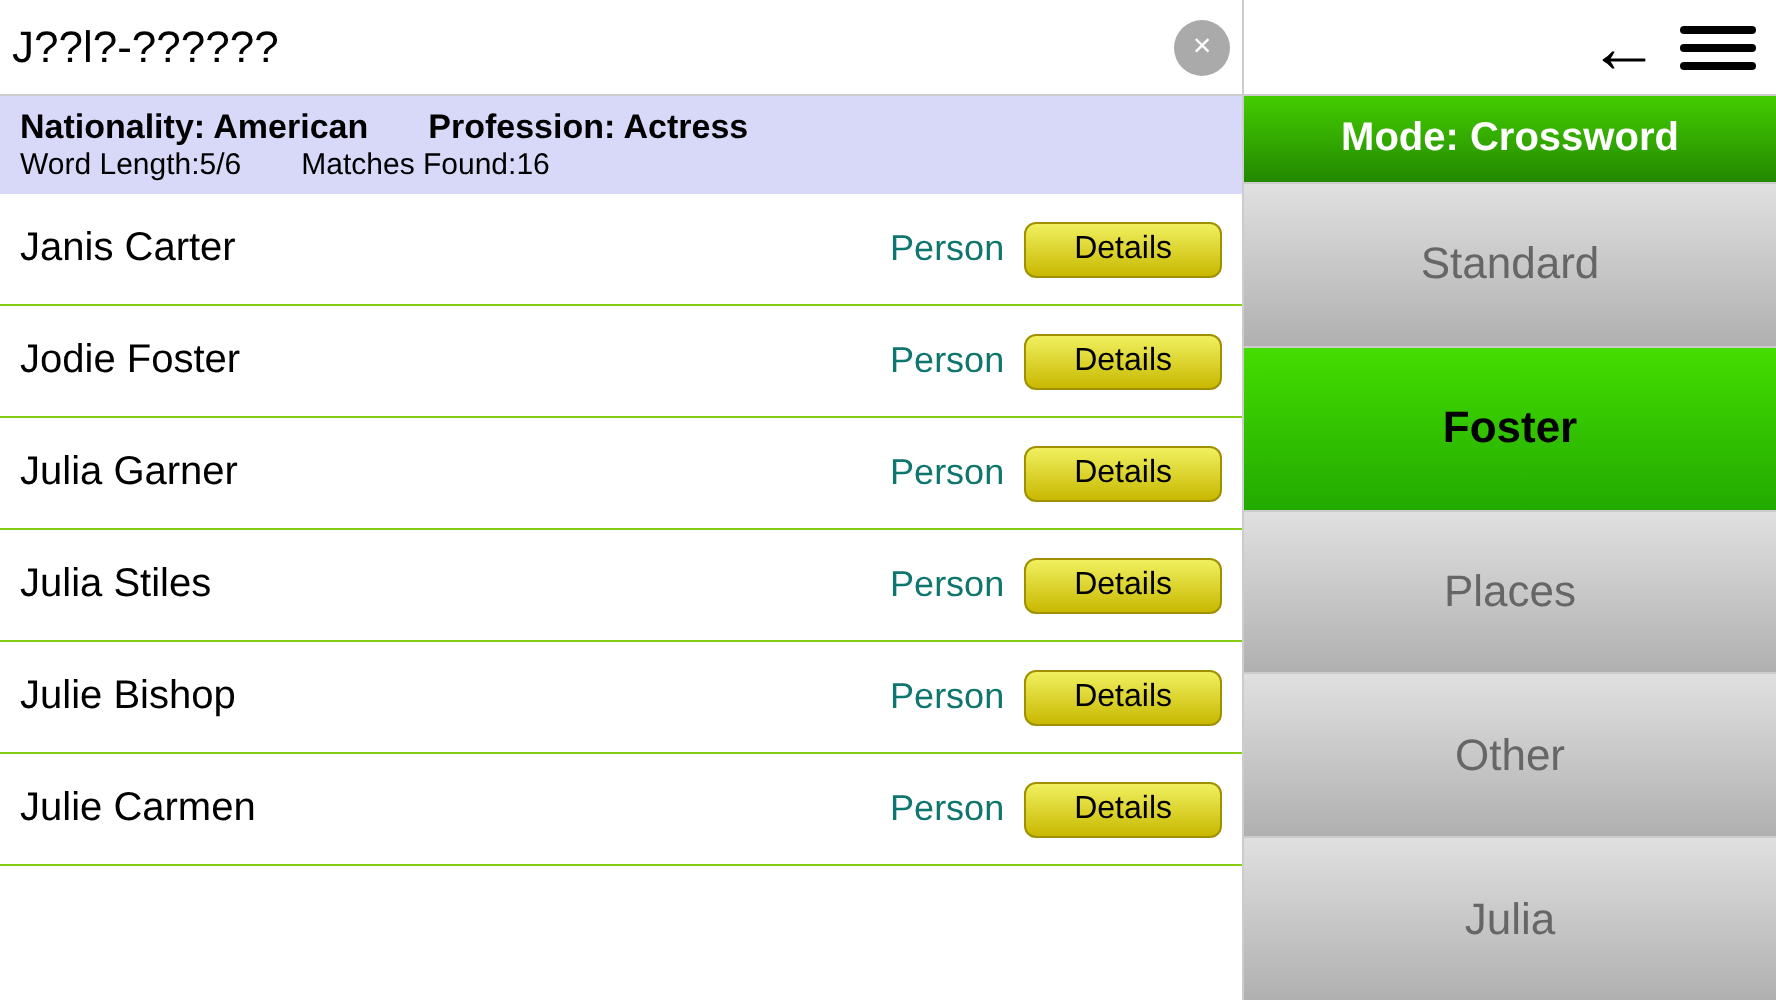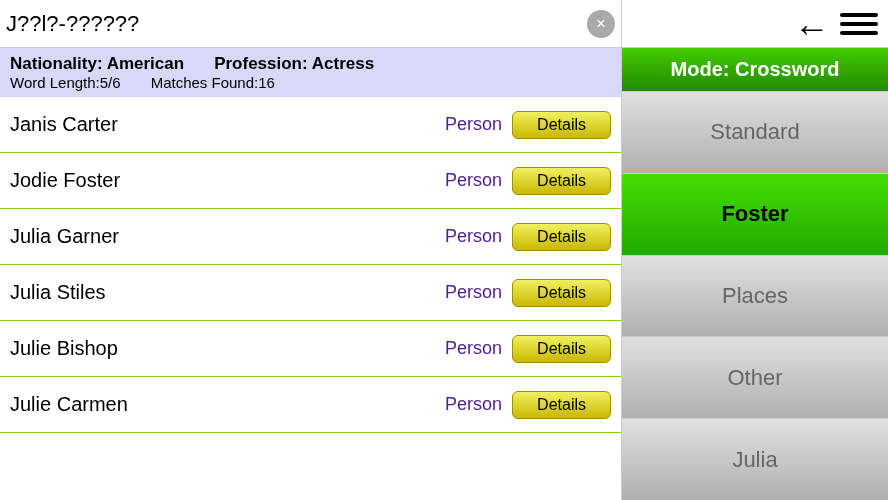--- a/index.html
+++ b/index.html
@@ -76,21 +76,21 @@
       border-bottom: 1px solid #84cc16;
       height: 56px;
     }
     .result-name {
       flex: 1;
       font-size: 20px;
       color: #000;
     }
     .result-type {
       font-size: 18px;
-      color: #4c1d95;
+      color: #0f766e;
       margin-right: 10px;
       min-width: 70px;
       text-align: right;
     }
     .details-btn {
       background: linear-gradient(to bottom, #f0f060, #c8b800);
       border: 1px solid #a09000;
       border-radius: 6px;
       padding: 4px 24px;
       font-size: 16px;

